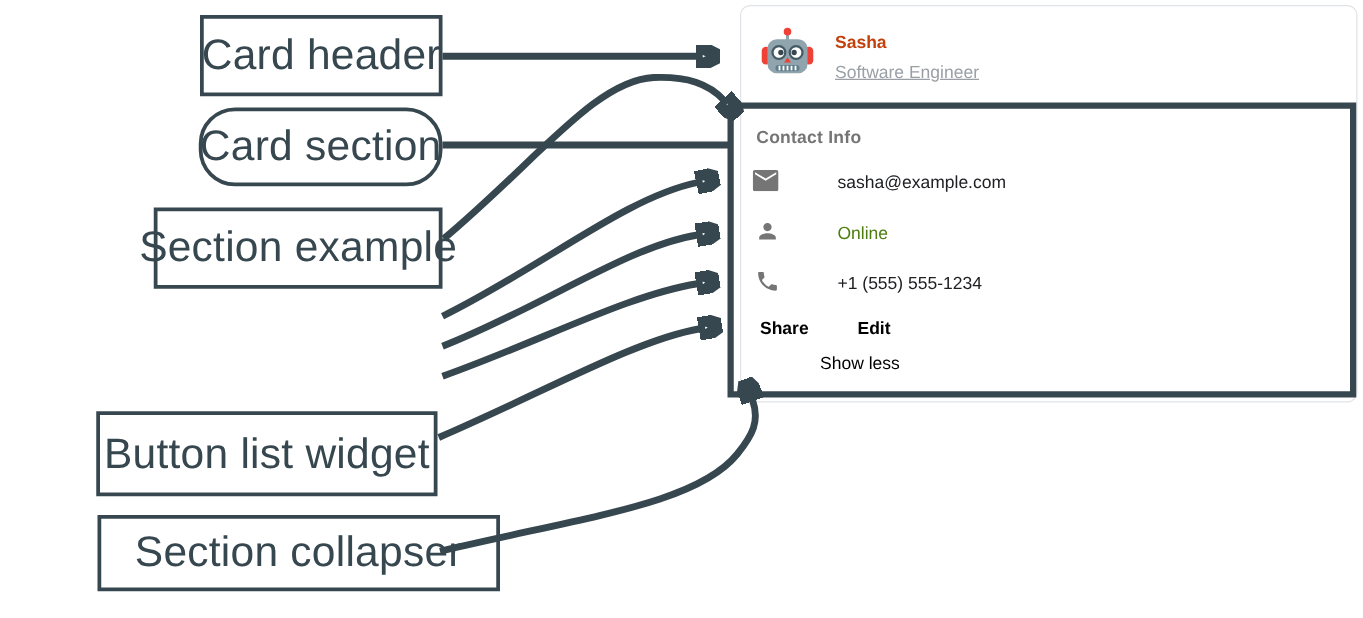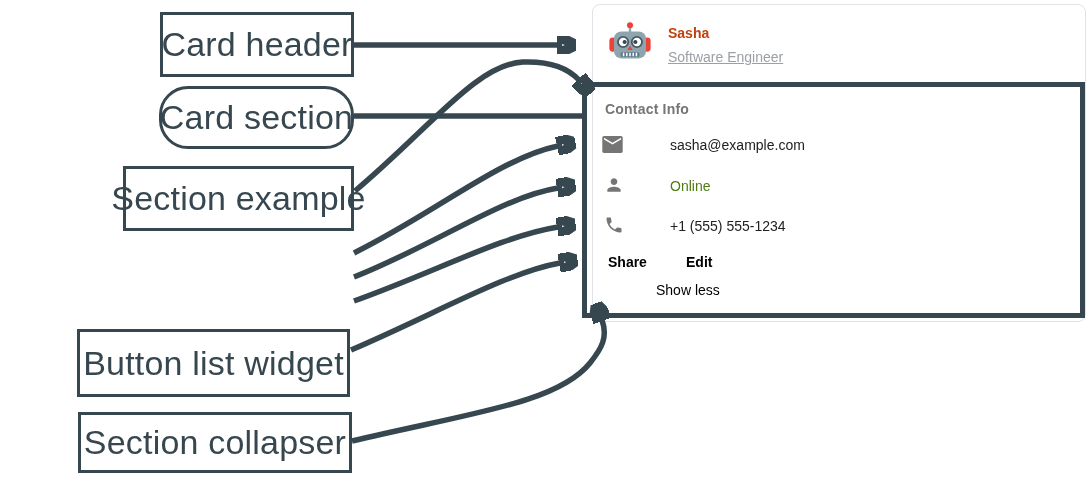--- a/index.html
+++ b/index.html
@@ -26,21 +26,21 @@
     align-items: center;
     justify-content: center;
     white-space: nowrap;
     z-index: 3;
   }
   .lbl-0 { left: 160px; top: 12px;  width: 194px; height: 65px; }
   .lbl-1 { left: 159px; top: 86px;  width: 195px; height: 63px; border-radius: 29px; }
   .lbl-2 { left: 123px; top: 166px; width: 231px; height: 65px; }
   .lbl-3 { left: 12px;  top: 249px; width: 341px; height: 66px; }
   .lbl-4 { left: 77px;  top: 329px; width: 273px; height: 68px; }
-  .lbl-5 { left: 78px;  top: 412px; width: 274px; height: 61px; }
+  .lbl-5 { left: 78px;  top: 412px; width: 322px; height: 61px; }
 
   
   .card {
     position: absolute;
     left: 592px; top: 4px;
     width: 494px; height: 318px;
     background: #ffffff;
     border: 1.5px solid #e0e3e7;
     border-radius: 8px;
     z-index: 1;

